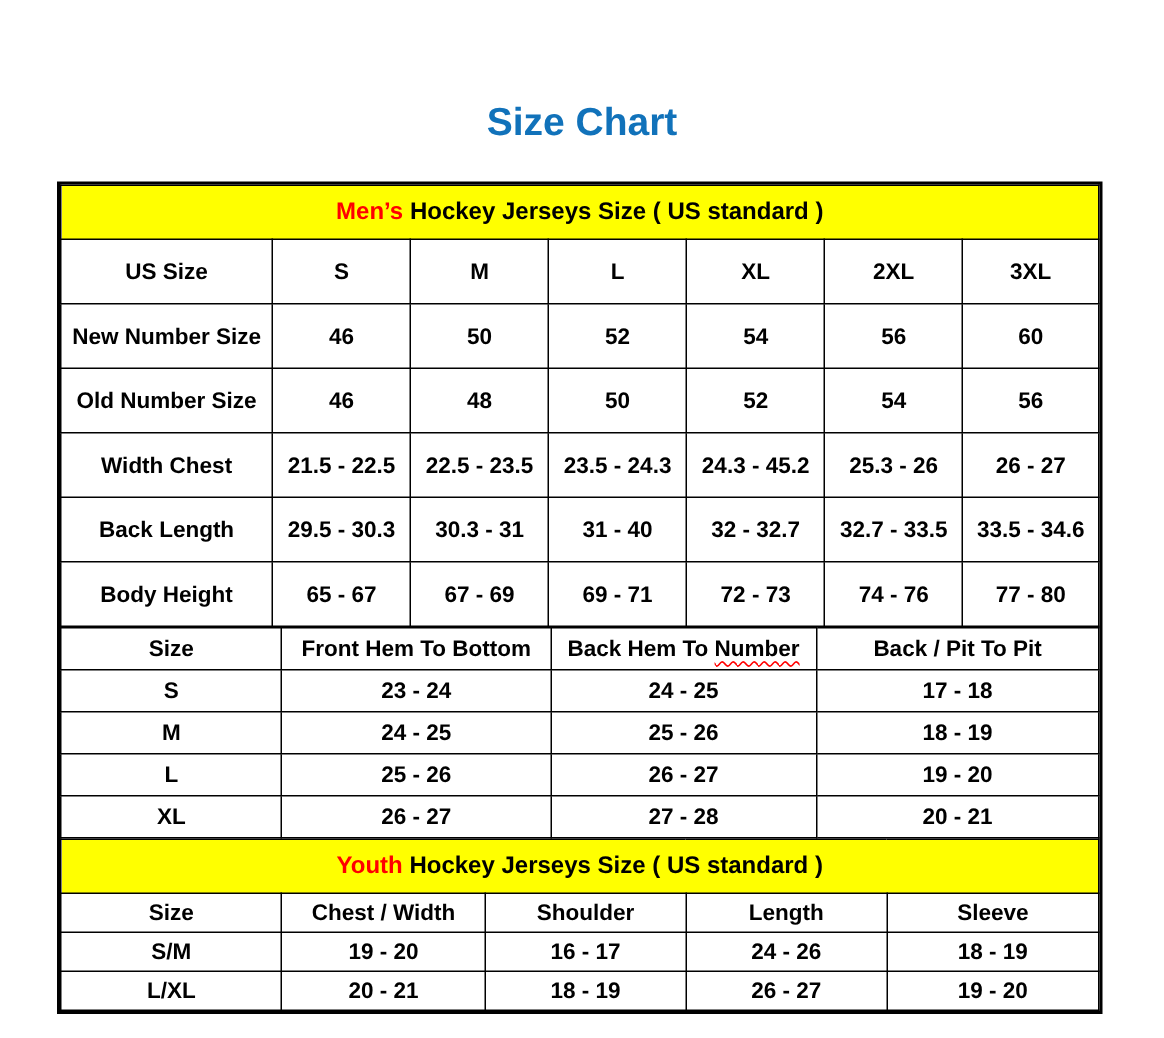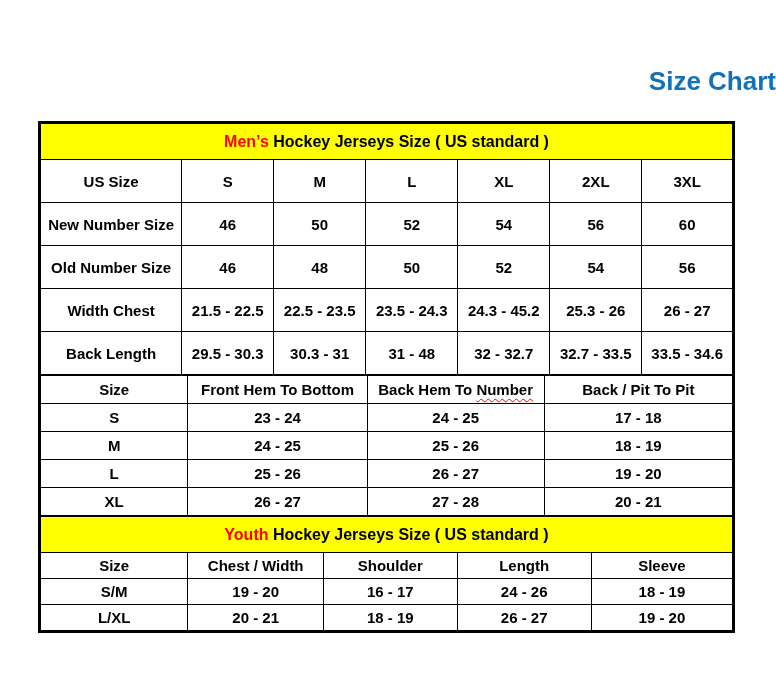--- a/index.html
+++ b/index.html
@@ -10,21 +10,21 @@
   .page{
     position:relative;
     width:776px;height:692px;
     background:var(--paper);
     font-family:"Liberation Sans", sans-serif;
     color:var(--ink);
     overflow:hidden;
   }
   .page-title{
     position:absolute;top:66px;left:0;width:100%;
-    text-align:right;
+    text-align:center;
     font-size:26px;font-weight:700;
     color:var(--blue);
     letter-spacing:0px;
   }
   .tables-wrap{
     position:absolute;left:38px;top:121px;width:697px;
     border:2px solid var(--ink);
     background:#fff;
   }
   table{
@@ -116,24 +116,33 @@
             <td class="cell-value">22.5 - 23.5</td>
             <td class="cell-value">23.5 - 24.3</td>
             <td class="cell-value">24.3 - 45.2</td>
             <td class="cell-value">25.3 - 26</td>
             <td class="cell-value">26 - 27</td>
           </tr>
           <tr>
             <td class="row-label">Back Length</td>
             <td class="cell-value">29.5 - 30.3</td>
             <td class="cell-value">30.3 - 31</td>
-            <td class="cell-value">31 - 48</td>
+            <td class="cell-value">31 - 40</td>
             <td class="cell-value">32 - 32.7</td>
             <td class="cell-value">32.7 - 33.5</td>
             <td class="cell-value">33.5 - 34.6</td>
+          </tr>
+          <tr>
+            <td class="row-label">Body Height</td>
+            <td class="cell-value">65 - 67</td>
+            <td class="cell-value">67 - 69</td>
+            <td class="cell-value">69 - 71</td>
+            <td class="cell-value">72 - 73</td>
+            <td class="cell-value">74 - 76</td>
+            <td class="cell-value">77 - 80</td>
           </tr>
         </tbody>
       </table>
       <table class="t-womens">
         <colgroup>
           <col style="width: 21.3%;">
           <col style="width: 25.9%;">
           <col style="width: 25.6%;">
           <col style="width: 27.2%;">
         </colgroup>

